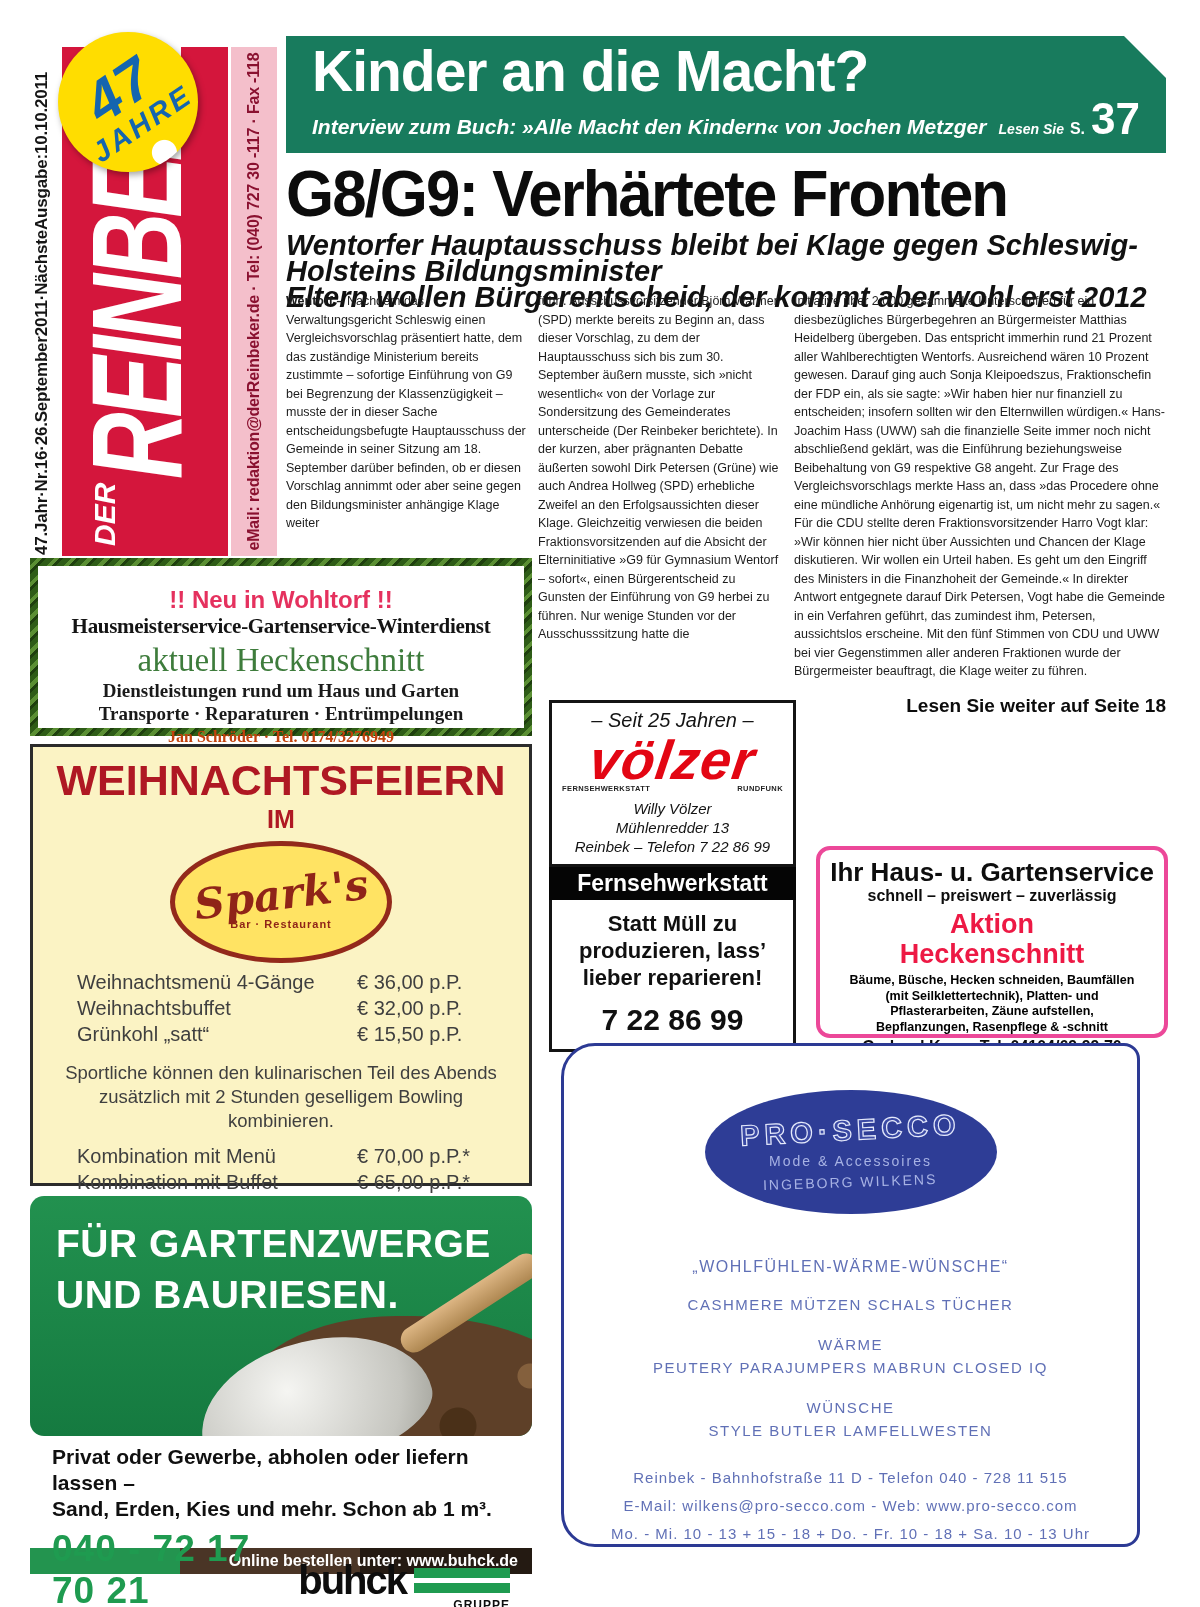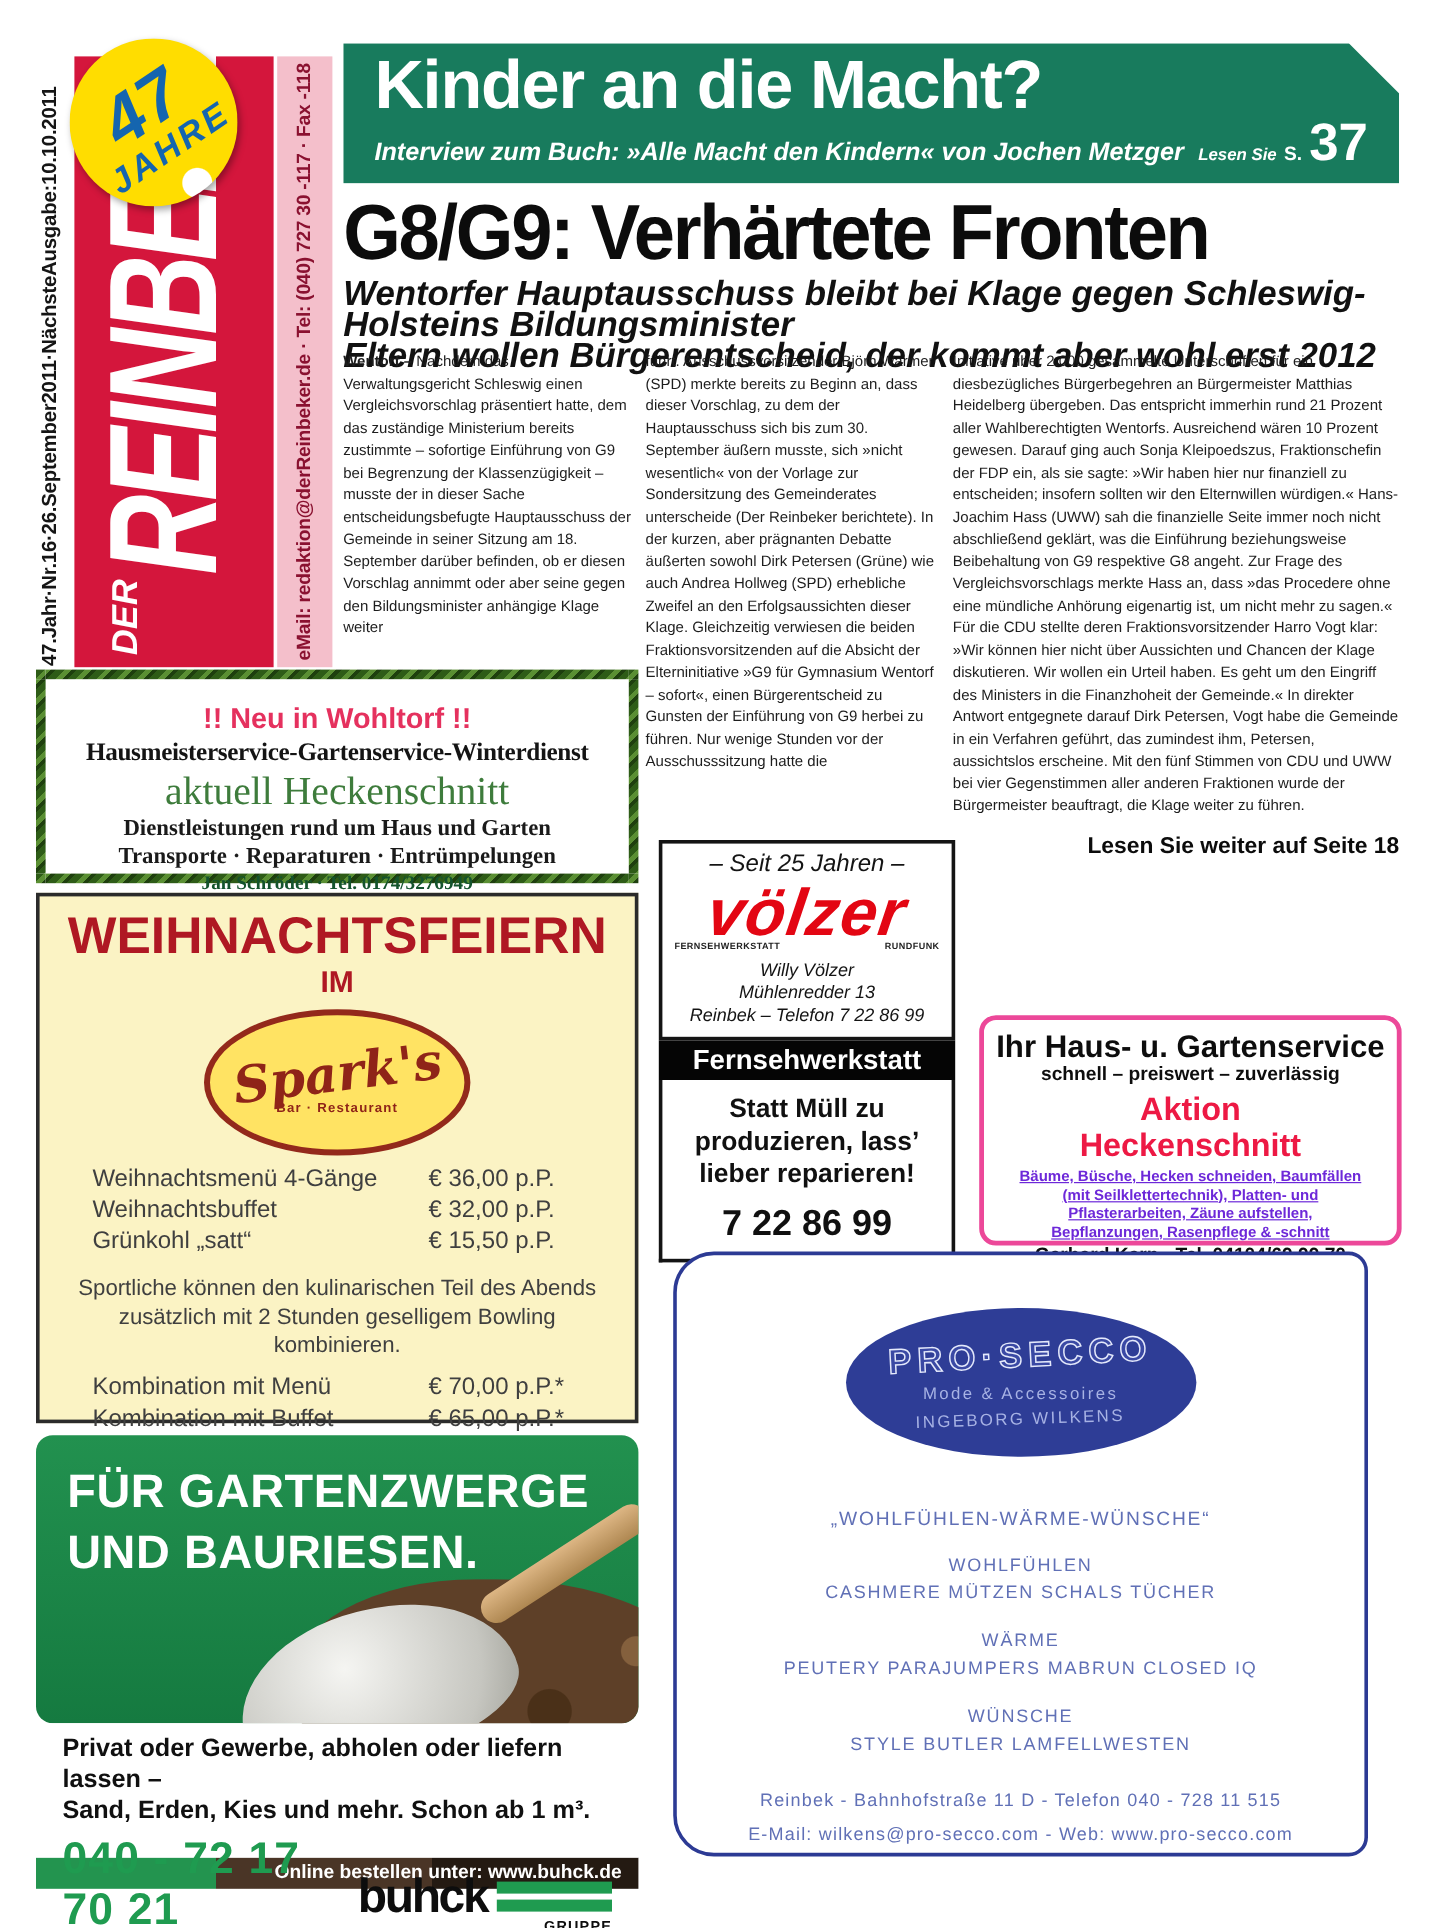--- a/index.html
+++ b/index.html
@@ -63,21 +63,21 @@
   
   .ad-wohltorf{position:absolute;left:30px;top:558px;width:502px;height:178px;box-sizing:border-box;
     border:8px solid #3a6b22;
     border-image:repeating-linear-gradient(135deg,#2e5c17 0 5px,#5a8f33 5px 9px,#1e3f0e 9px 12px) 8;
     background:#fff;text-align:center;padding-top:20px;}
   .wohltorf-title{color:#E5315E;font-weight:bold;font-size:24px;line-height:27px;}
   .wohltorf-sub{font-family:"Liberation Serif",serif;font-weight:bold;font-size:21px;line-height:26px;
     color:#141414;letter-spacing:-0.3px;}
   .wohltorf-highlight{font-family:"Liberation Serif",serif;color:#3E7C3C;font-size:33px;line-height:38px;margin-top:2px;}
   .wohltorf-line{font-family:"Liberation Serif",serif;font-weight:bold;font-size:19px;line-height:23px;color:#1a1a1a;}
-  .wohltorf-contact{font-family:"Liberation Serif",serif;font-weight:bold;font-size:16px;line-height:20px;color:#14532d;margin-top:2px;}
+  .wohltorf-contact{font-family:"Liberation Serif",serif;font-weight:bold;font-size:16px;line-height:20px;color:#c2410c;margin-top:2px;}
   .wohltorf-url{font-family:"Liberation Serif",serif;font-size:15.5px;line-height:19px;color:#1a1a1a;text-align:right;}
 
   
   .ad-sparks{position:absolute;left:30px;top:744px;width:502px;height:442px;box-sizing:border-box;
     border:3px solid #2b2b2b;background:#FBF3C4;text-align:center;padding-top:10px;}
   .sparks-title{color:#AF1823;font-weight:bold;font-size:43px;line-height:46px;letter-spacing:0px;}
   .sparks-im{color:#AF1823;font-weight:bold;font-size:25px;line-height:28px;margin-top:2px;}
   .sparks-logo{width:212px;height:112px;margin:8px auto 6px auto;background:#FFE363;
     border:5px solid #93291B;border-radius:50%;display:flex;flex-direction:column;
     align-items:center;justify-content:center;}
@@ -141,22 +141,22 @@
     text-align:center;padding:10px 6px 12px 6px;}
   .voelzer-slogan{font-size:22px;font-weight:bold;color:#101010;line-height:27px;}
   .voelzer-phone{font-size:30px;font-weight:bold;color:#101010;margin-top:12px;}
 
   
   .ad-garten{position:absolute;left:816px;top:846px;width:352px;height:192px;box-sizing:border-box;
     border:4px solid #ec4899;border-radius:14px;background:#fff;text-align:center;padding-top:8px;}
   .garten-title{font-size:26px;font-weight:bold;color:#0d0d0d;line-height:29px;}
   .garten-sub{font-size:16px;font-weight:bold;color:#0d0d0d;letter-spacing:0px;}
   .garten-action{font-size:27px;font-weight:bold;color:#ED1944;line-height:30px;margin-top:4px;}
-  .garten-desc{font-size:12.5px;font-weight:bold;color:#6d28d9;line-height:15.5px;
-    width:296px;margin:4px auto 0 auto;text-decoration:underline;}
+  .garten-desc{font-size:12.5px;font-weight:bold;color:#000000;line-height:15.5px;
+    width:296px;margin:4px auto 0 auto;}
   .garten-contact{font-size:16px;font-weight:bold;color:#0d0d0d;margin-top:3px;}
 
   
   .ad-prosecco{position:absolute;left:561px;top:1043px;width:579px;height:504px;box-sizing:border-box;
     border:3px solid #2C3A94;border-radius:34px 16px 16px 34px;background:#fff;text-align:center;overflow:hidden;}
   .ps-ellipse{width:292px;height:124px;margin:44px auto 0 auto;background:#2E3D96;border-radius:50%;
     display:flex;flex-direction:column;align-items:center;justify-content:center;}
   .ps-name{font-size:29px;font-weight:bold;letter-spacing:5px;color:#3a49a4;
     -webkit-text-stroke:1.2px #E4E9FB;transform:rotate(-3deg);}
   .ps-mode{font-size:14px;color:#A7B2E4;letter-spacing:2px;margin-top:6px;}
@@ -341,21 +341,20 @@
   </div>
 
   <div class="ad-prosecco">
     <div class="ps-ellipse">
       <div class="ps-name">PRO·SECCO</div>
       <div class="ps-mode">Mode &amp; Accessoires</div>
       <div class="ps-owner">INGEBORG WILKENS</div>
     </div>
     <div class="ps-blue ps-slogan">„WOHLFÜHLEN-WÄRME-WÜNSCHE“</div>
     <div class="ps-blue ps-group">
-      <div>WOHLFÜHLEN</div>
       <div>CASHMERE MÜTZEN SCHALS TÜCHER</div>
     </div>
     <div class="ps-blue ps-group">
       <div>WÄRME</div>
       <div>PEUTERY PARAJUMPERS MABRUN CLOSED IQ</div>
     </div>
     <div class="ps-blue ps-group">
       <div>WÜNSCHE</div>
       <div>STYLE BUTLER LAMFELLWESTEN</div>
     </div>

